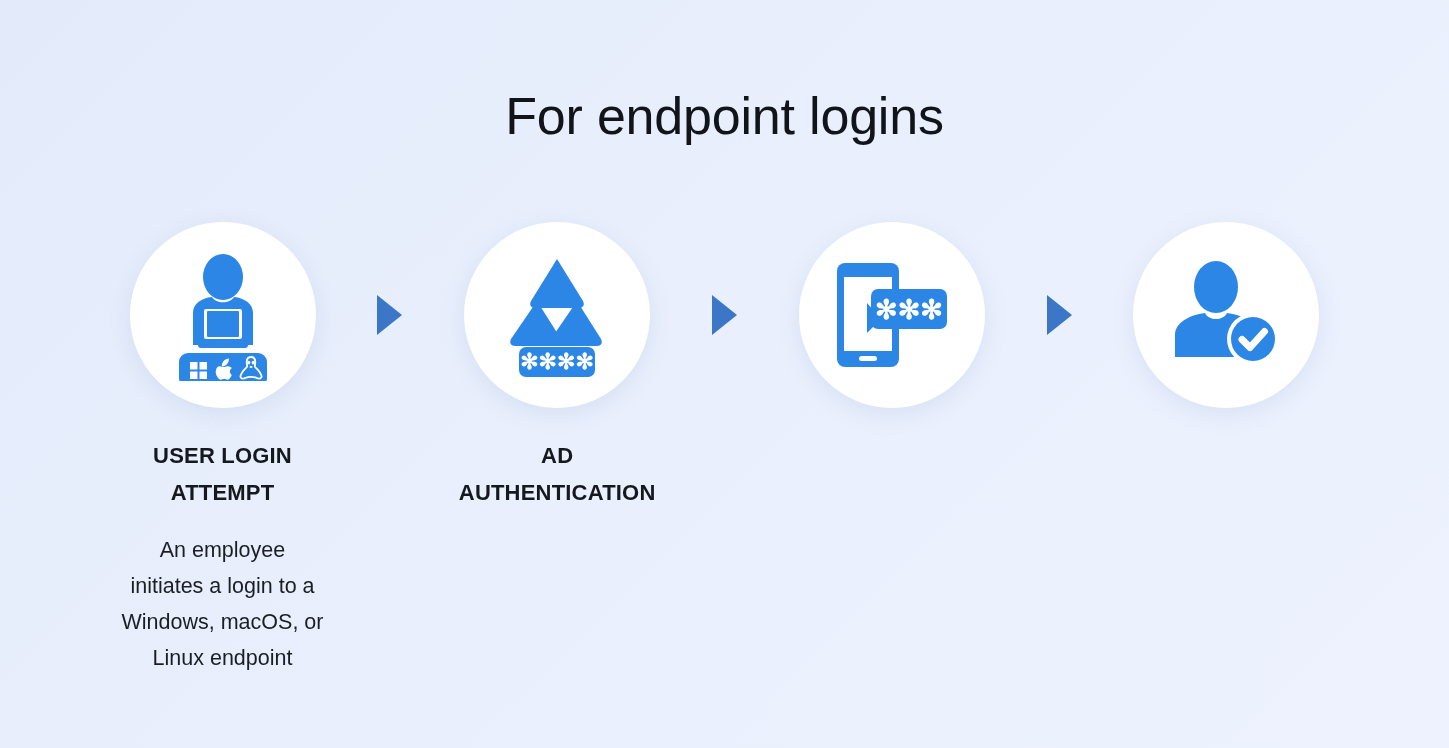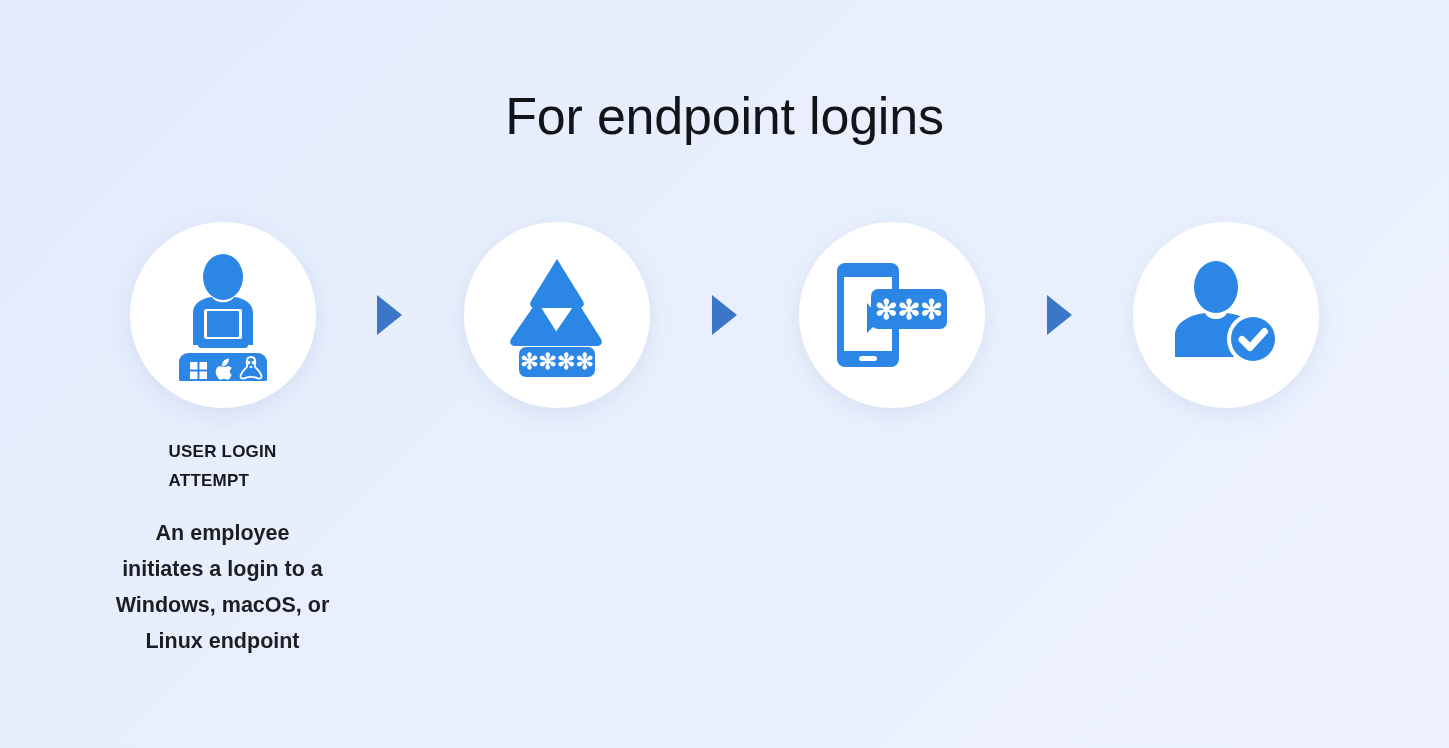--- a/index.html
+++ b/index.html
@@ -76,33 +76,34 @@
   .arrow {
     width: 0;
     height: 0;
     border-top: 20px solid transparent;
     border-bottom: 20px solid transparent;
     border-left: 25px solid #3b77c6;
   }
 
   .step-title {
     margin-top: 30px;
-    font-size: 17px;
+    font-size: 22px;
     font-weight: bold;
     color: #15181c;
+    text-align: center;
     line-height: 1.68;
     letter-spacing: 0.2px;
     text-transform: uppercase;
     white-space: pre-line;
   }
 
   .step-desc {
     margin-top: 20px;
     font-size: 21.5px;
-    font-weight: 700;
+    font-weight: 400;
     color: #1b1f24;
     text-align: center;
     line-height: 1.68;
     white-space: pre-line;
   }
 </style>
 </head>
 <body>
 
 <div class="page">
@@ -159,20 +160,22 @@
               <path d="M34 56 L58 94 C60 98 58 101 54 101 L12 101 C8 101 6 98 8 94 Z" transform="translate(4,-8)"></path>
               <path d="M82 56 L106 94 C108 98 106 101 102 101 L60 101 C56 101 54 98 56 94 Z" transform="translate(-4,-8)"></path>
               <rect x="20" y="94" width="76" height="30" rx="7"></rect>
               <g fill="#ffffff" font-family="'Liberation Sans', sans-serif" font-size="22" font-weight="bold">
                 <text x="58" y="116" text-anchor="middle">✻✻✻✻</text>
               </g>
             </g>
           </svg>
         </span>
       </div>
+      <div class="step-title">AD
+AUTHENTICATION</div>
     </div>
 
     <div class="arrow-wrap">
       <div class="arrow"></div>
     </div>
 
     <div class="step">
       <div class="circle">
         <span>
           <svg width="122" height="116" viewBox="0 0 122 116">

